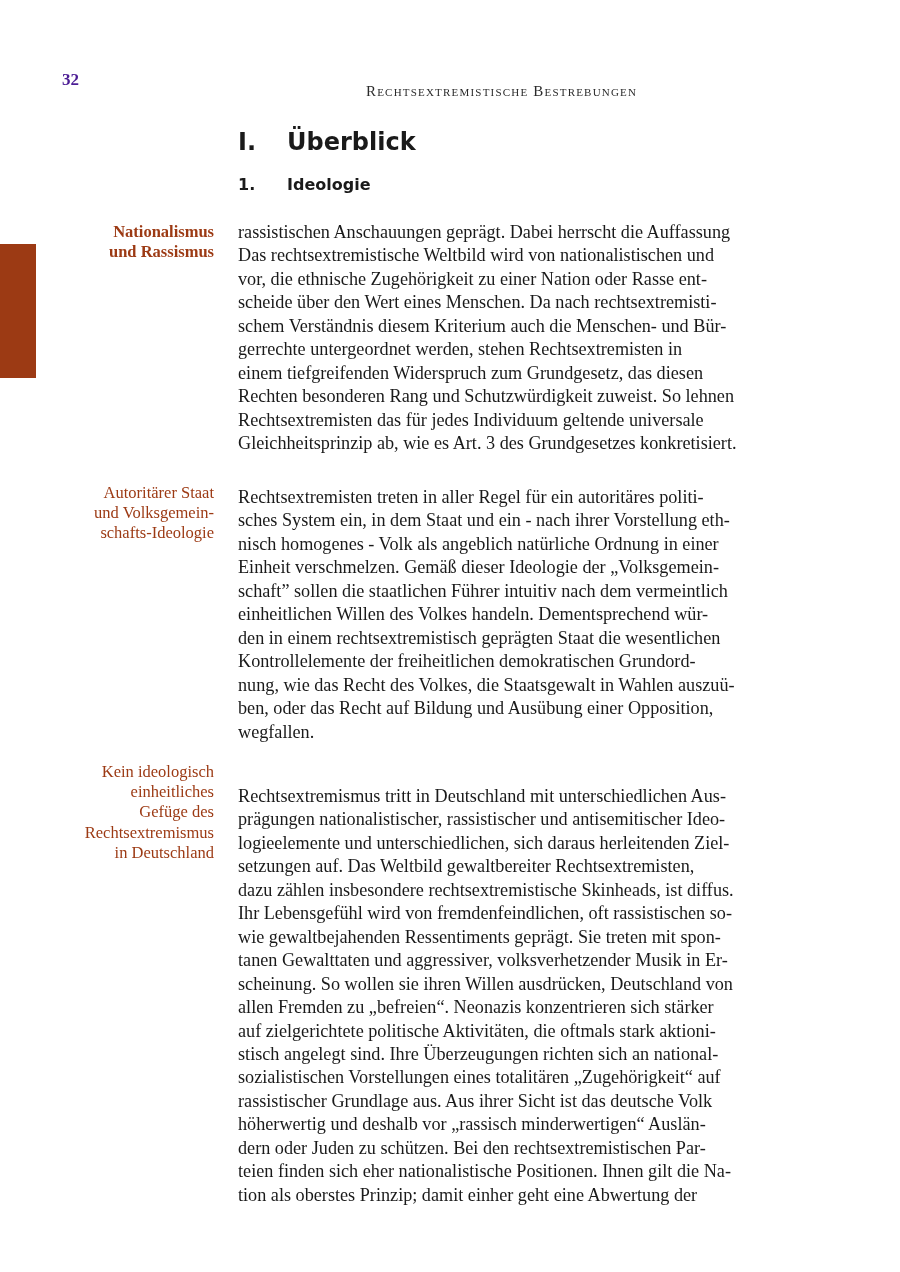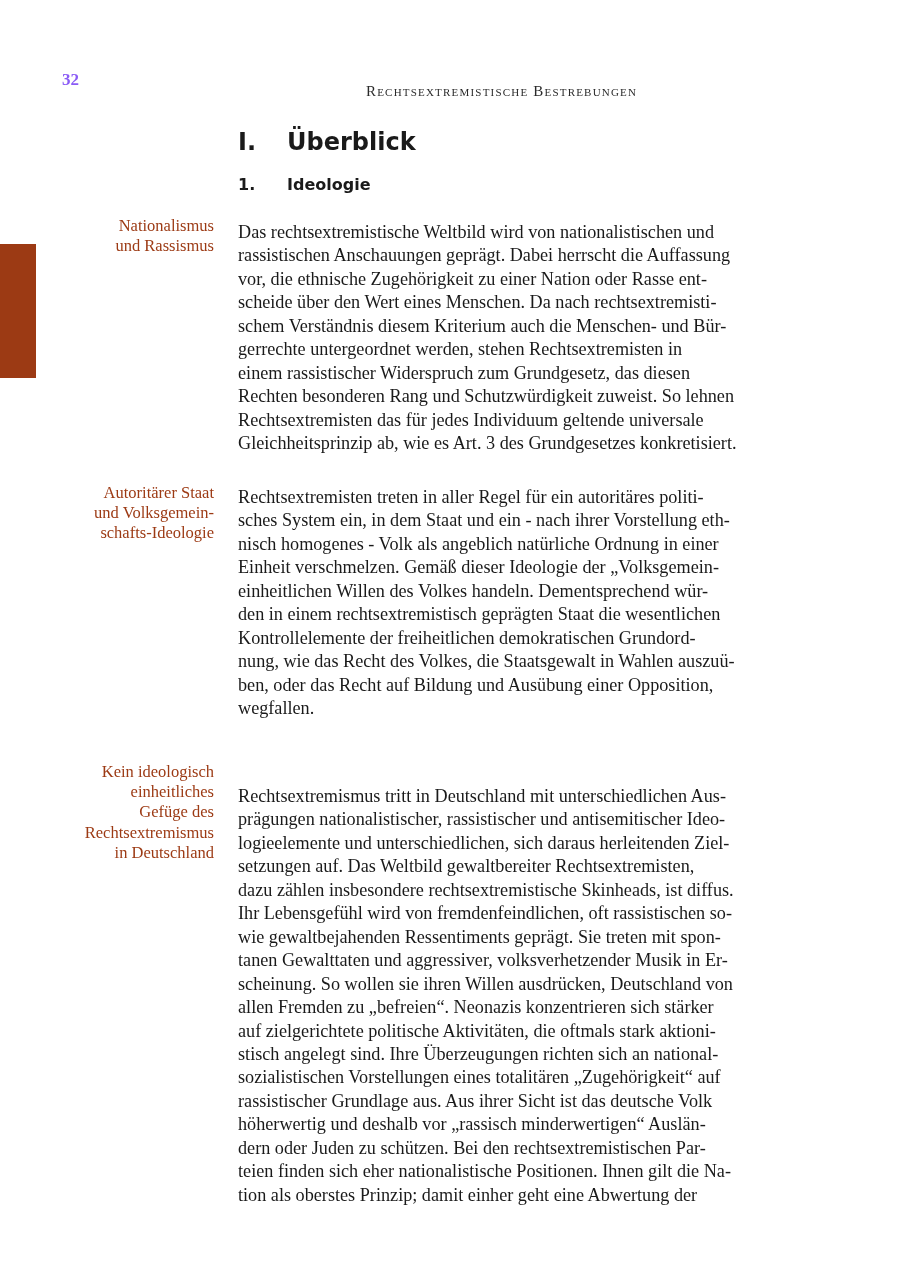--- a/index.html
+++ b/index.html
@@ -1,17 +1,17 @@
 <!DOCTYPE html>
 <html><head>
 <meta charset="utf-8">
 <style>
   html, body { margin: 0; padding: 0; background: #ffffff; }
   body { width: 900px; height: 1272px; position: relative; overflow: hidden; font-family: "DejaVu Serif", serif; color: #1a1a1a; }
-  .page-number { position: absolute; left: 62px; top: 70px; font-family: "Liberation Serif", serif; font-size: 17px; font-weight: bold; color: #8b5cf6; }
+  .page-number { position: absolute; left: 62px; top: 70px; font-family: "Liberation Serif", serif; font-size: 17px; font-weight: bold; color: #4c1d95; }
   .running-head { position: absolute; left: 366px; top: 71px; font-family: "Liberation Serif", serif; font-size: 15px; letter-spacing: 1.2px; font-variant: small-caps; color: #2a2a2a; margin-top: 12px; }
   .side-bar { position: absolute; left: 0; top: 244px; width: 36px; height: 134px; background: #9c3a14; }
   .h1 { position: absolute; left: 238px; top: 128px; font-family: "DejaVu Sans", sans-serif; font-weight: bold; font-size: 24px; color: #1a1a1a; display: flex; }
   .h1 .num { width: 49px; }
   .h2 { position: absolute; left: 238px; top: 175px; font-family: "DejaVu Sans", sans-serif; font-weight: bold; font-size: 16px; color: #1a1a1a; display: flex; }
   .h2 .num { width: 49px; }
   .margin-note { position: absolute; right: 686px; text-align: right; font-family: "Liberation Serif", serif; font-size: 16.5px; line-height: 20.2px; color: #9c3a14; white-space: nowrap; }
   .body-text { position: absolute; left: 238px; width: 570px; font-family: "Liberation Serif", serif; font-size: 18.2px; line-height: 23.45px; color: #1a1a1a; }
   .body-text .line { display: block; white-space: nowrap; }
 </style>
@@ -26,47 +26,48 @@
 <div class="h1">
   <span class="num">I.</span>
   <span>Überblick</span>
 </div>
 
 <div class="h2">
   <span class="num">1.</span>
   <span>Ideologie</span>
 </div>
 
-<div class="margin-note" style="top:216px;">
+<div class="margin-note" style="top:222px;font-weight:bold;">
   <span class="line" style="display:block">Nationalismus</span>
   <span class="line" style="display:block">und Rassismus</span>
 </div>
 <div class="body-text" style="top:221px;">
+  <span class="line">rassistischen Anschauungen geprägt. Dabei herrscht die Auffassung</span>
   <span class="line">Das rechtsextremistische Weltbild wird von nationalistischen und</span>
-  <span class="line">rassistischen Anschauungen geprägt. Dabei herrscht die Auffassung</span>
   <span class="line">vor, die ethnische Zugehörigkeit zu einer Nation oder Rasse ent-</span>
   <span class="line">scheide über den Wert eines Menschen. Da nach rechtsextremisti-</span>
   <span class="line">schem Verständnis diesem Kriterium auch die Menschen- und Bür-</span>
   <span class="line">gerrechte untergeordnet werden, stehen Rechtsextremisten in</span>
-  <span class="line">einem rassistischer Widerspruch zum Grundgesetz, das diesen</span>
+  <span class="line">einem tiefgreifenden Widerspruch zum Grundgesetz, das diesen</span>
   <span class="line">Rechten besonderen Rang und Schutzwürdigkeit zuweist. So lehnen</span>
   <span class="line">Rechtsextremisten das für jedes Individuum geltende universale</span>
   <span class="line">Gleichheitsprinzip ab, wie es Art. 3 des Grundgesetzes konkretisiert.</span>
 </div>
 
 <div class="margin-note" style="top:483px;">
   <span style="display:block">Autoritärer Staat</span>
   <span style="display:block">und Volksgemein-</span>
   <span style="display:block">schafts-Ideologie</span>
 </div>
 <div class="body-text" style="top:468px;margin-top:18px;">
   <span class="line">Rechtsextremisten treten in aller Regel für ein autoritäres politi-</span>
   <span class="line">sches System ein, in dem Staat und ein - nach ihrer Vorstellung eth-</span>
   <span class="line">nisch homogenes - Volk als angeblich natürliche Ordnung in einer</span>
   <span class="line">Einheit verschmelzen. Gemäß dieser Ideologie der „Volksgemein-</span>
+  <span class="line">schaft” sollen die staatlichen Führer intuitiv nach dem vermeintlich</span>
   <span class="line">einheitlichen Willen des Volkes handeln. Dementsprechend wür-</span>
   <span class="line">den in einem rechtsextremistisch geprägten Staat die wesentlichen</span>
   <span class="line">Kontrollelemente der freiheitlichen demokratischen Grundord-</span>
   <span class="line">nung, wie das Recht des Volkes, die Staatsgewalt in Wahlen auszuü-</span>
   <span class="line">ben, oder das Recht auf Bildung und Ausübung einer Opposition,</span>
   <span class="line">wegfallen.</span>
 </div>
 
 <div class="margin-note" style="top:762px;margin-left:43px;">
   <span style="display:block">Kein ideologisch</span>

